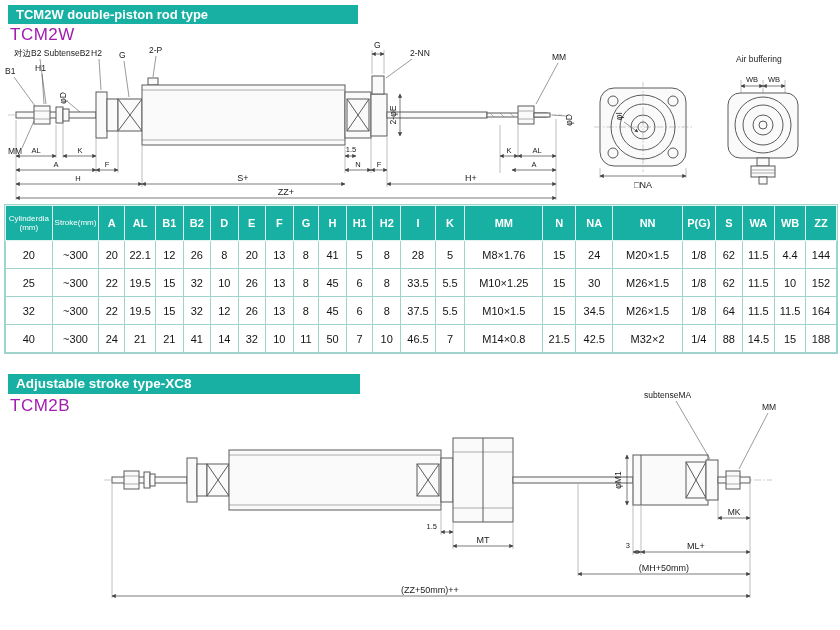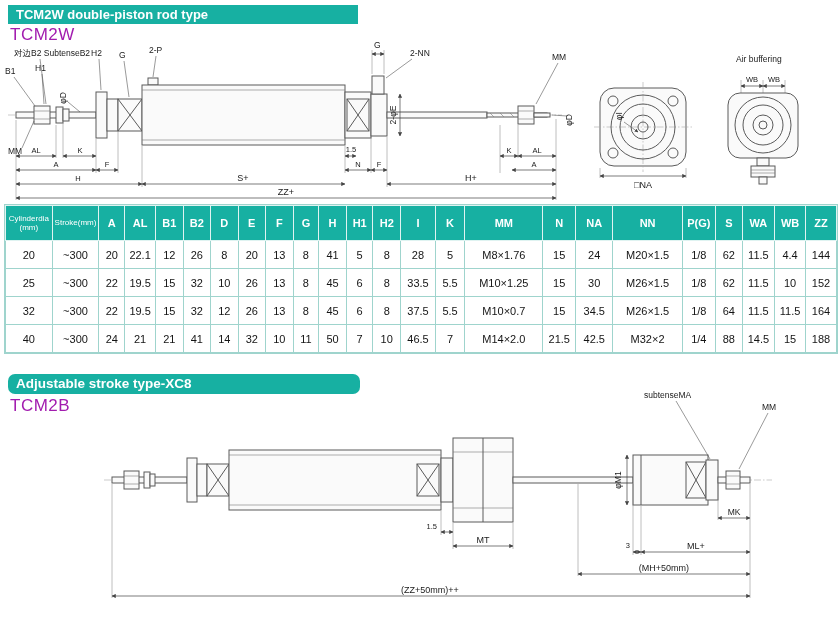--- a/index.html
+++ b/index.html
@@ -2,21 +2,21 @@
 <html style="--teal: #17b0a2; --grid: #9fd4cd;"><head>
 <meta charset="utf-8">
 <style>
   :root{ --teal:#17b0a2; --grid:#9fd4cd; }
   html,body{margin:0;padding:0;background:#fff;}
   .page{position:relative;width:840px;height:630px;background:#fff;overflow:hidden;
         font-family:"Liberation Sans",sans-serif;color:#111;}
   .banner{position:absolute;left:8px;background:var(--teal);color:#fff;font-weight:bold;
           font-size:13px;line-height:19px;height:19px;padding:0 8px;box-sizing:border-box;}
   .banner1{top:5px;width:350px;}
-  .banner2{top:374px;width:352px;font-size:13.5px;line-height:20px;height:20px;border-radius:7px;}
+  .banner2{top:374px;width:352px;font-size:13.5px;line-height:20px;height:20px;}
   .model{position:absolute;left:10px;font-size:17px;color:#a21caf;letter-spacing:.5px;}
   .model1{top:25px;}
   .model2{top:396px;}
   .drw{position:absolute;left:0;}
   .drw rect{fill:#fafafa;stroke:#5a5a5a;stroke-width:1;}
   .drw line{stroke:#5a5a5a;stroke-width:1;}
   .drw circle{fill:none;stroke:#5a5a5a;stroke-width:1;}
   .drw .thin{stroke:#7a7a7a;stroke-width:.6;}
   .drw .dim{stroke:#444;stroke-width:.7;fill:none;}
   .drw .ext{stroke:#8a8a8a;stroke-width:.55;}
@@ -339,21 +339,21 @@
             <td>32</td>
             <td>12</td>
             <td>26</td>
             <td>13</td>
             <td>8</td>
             <td>45</td>
             <td>6</td>
             <td>8</td>
             <td>37.5</td>
             <td>5.5</td>
-            <td>M10×0.7</td>
+            <td>M10×1.5</td>
             <td>15</td>
             <td>34.5</td>
             <td>M26×1.5</td>
             <td>1/8</td>
             <td>64</td>
             <td>11.5</td>
             <td>11.5</td>
             <td>164</td>
           </tr>
           <tr>
@@ -365,21 +365,21 @@
             <td>41</td>
             <td>14</td>
             <td>32</td>
             <td>10</td>
             <td>11</td>
             <td>50</td>
             <td>7</td>
             <td>10</td>
             <td>46.5</td>
             <td>7</td>
-            <td>M14×2.0</td>
+            <td>M14×0.8</td>
             <td>21.5</td>
             <td>42.5</td>
             <td>M32×2</td>
             <td>1/4</td>
             <td>88</td>
             <td>14.5</td>
             <td>15</td>
             <td>188</td>
           </tr>
         </tbody>

